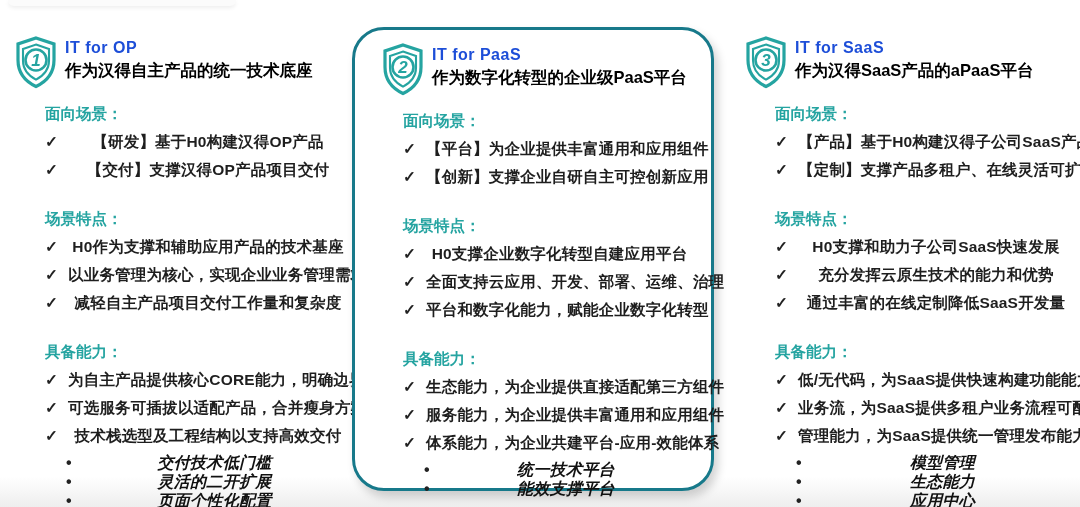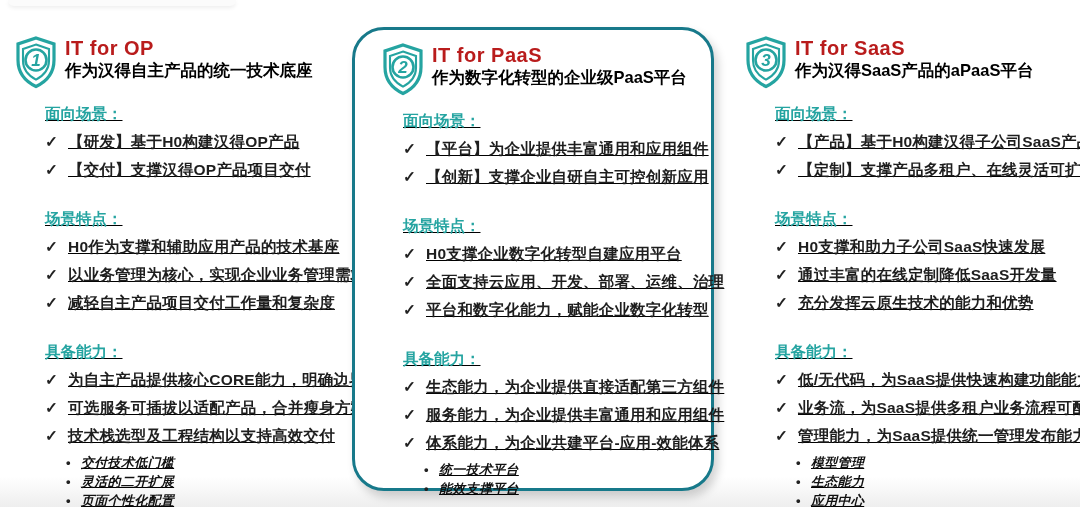--- a/index.html
+++ b/index.html
@@ -22,47 +22,47 @@
     position:absolute; left:352px; top:27px; width:362px; height:464px;
     background:#ffffff; border:3px solid #17798A; border-radius:32px;
     box-shadow:4px 6px 10px rgba(0,0,0,0.18);
   }
   .mid-inner { padding:13px 18px 0 26px; }
 
   .col-header { display:flex; align-items:flex-start; gap:7px; margin-bottom:15px; }
   .shield { flex:0 0 auto; }
   .head-text { padding-top:1px; }
   .col-title {
-    color:#b91c1c; font-size:20px; font-weight:bold; line-height:22px;
+    color:#1d4ed8; font-size:16px; font-weight:bold; line-height:22px;
     letter-spacing:0.5px;
   }
   .col-subtitle {
     color:#000000; font-size:16.5px; font-weight:bold; line-height:23px;
   }
 
-  .section { margin-left:31px; margin-bottom:29px;text-decoration:underline; }
+  .section { margin-left:31px; margin-bottom:29px; }
   .mid-inner .section { margin-left:22px; }
   .section-title {
     color:#25A4A1; font-size:15.5px; font-weight:bold; margin-bottom:7px;
   }
-  ul { list-style:none; }
+  ul { list-style:none;text-align:center; }
   li.check-item {
     position:relative; padding-left:23px;
     font-size:15.5px; font-weight:bold; color:#1E1E1E;
     line-height:20px; margin-bottom:8px; letter-spacing:0.2px;
     white-space:nowrap;
   }
   li.check-item::before {
     content:"✓"; position:absolute; left:0; top:0;
     color:#222222; font-weight:bold;
   }
   ul.sub-list { margin-top:7px; }
   li.sub-item {
     position:relative; padding-left:36px;
-    font-size:13px; font-weight:bold; font-style:italic; color:#111111;
+    font-size:16px; font-weight:bold; font-style:italic; color:#111111;
     line-height:18px; margin-bottom:1px; letter-spacing:0.3px;
   }
   li.sub-item::before {
     content:"•"; position:absolute; left:21px; top:0;
     font-style:normal; color:#222222;
   }
   .section.abilities { margin-bottom:0; }
 </style>
 </head>
 <body>
@@ -181,22 +181,22 @@
     <ul>
       <li class="check-item">【产品】基于H0构建汉得子公司SaaS产品</li>
       <li class="check-item">【定制】支撑产品多租户、在线灵活可扩展</li>
     </ul>
   </div>
 
   <div class="section">
     <div class="section-title">场景特点：</div>
     <ul>
       <li class="check-item">H0支撑和助力子公司SaaS快速发展</li>
+      <li class="check-item">充分发挥云原生技术的能力和优势</li>
       <li class="check-item">通过丰富的在线定制降低SaaS开发量</li>
-      <li class="check-item">充分发挥云原生技术的能力和优势</li>
     </ul>
   </div>
 
   <div class="section abilities">
     <div class="section-title">具备能力：</div>
     <ul>
       <li class="check-item">低/无代码，为SaaS提供快速构建功能能力</li>
       <li class="check-item">业务流，为SaaS提供多租户业务流程可配置</li>
       <li class="check-item">管理能力，为SaaS提供统一管理发布能力</li>
     </ul>

